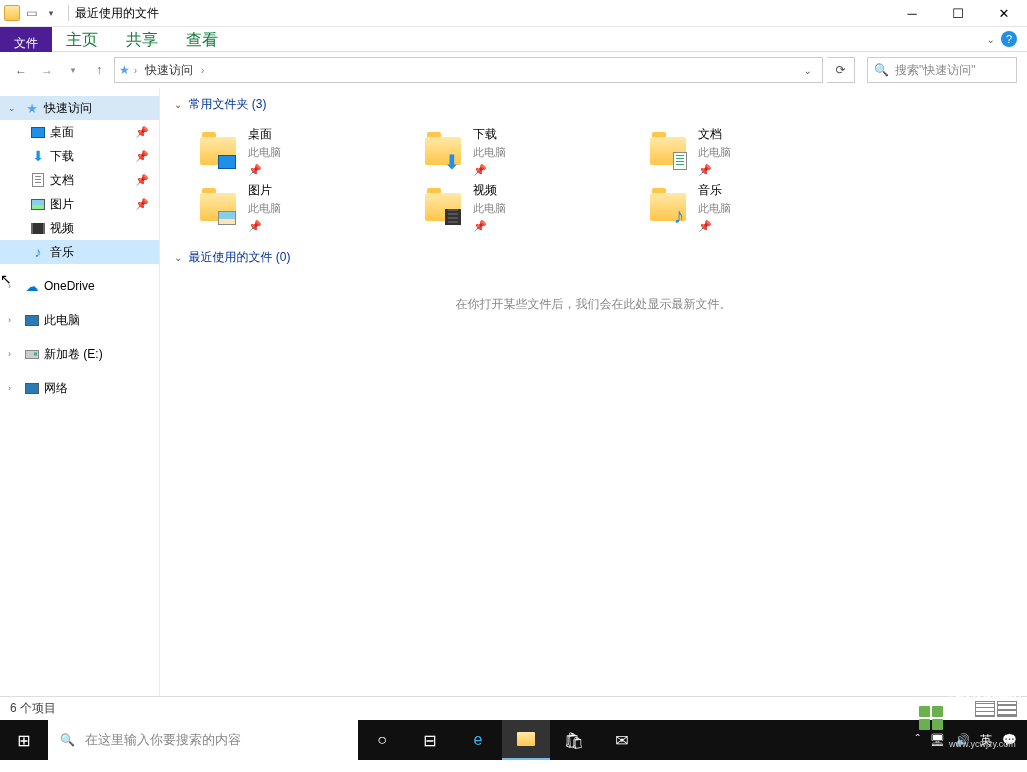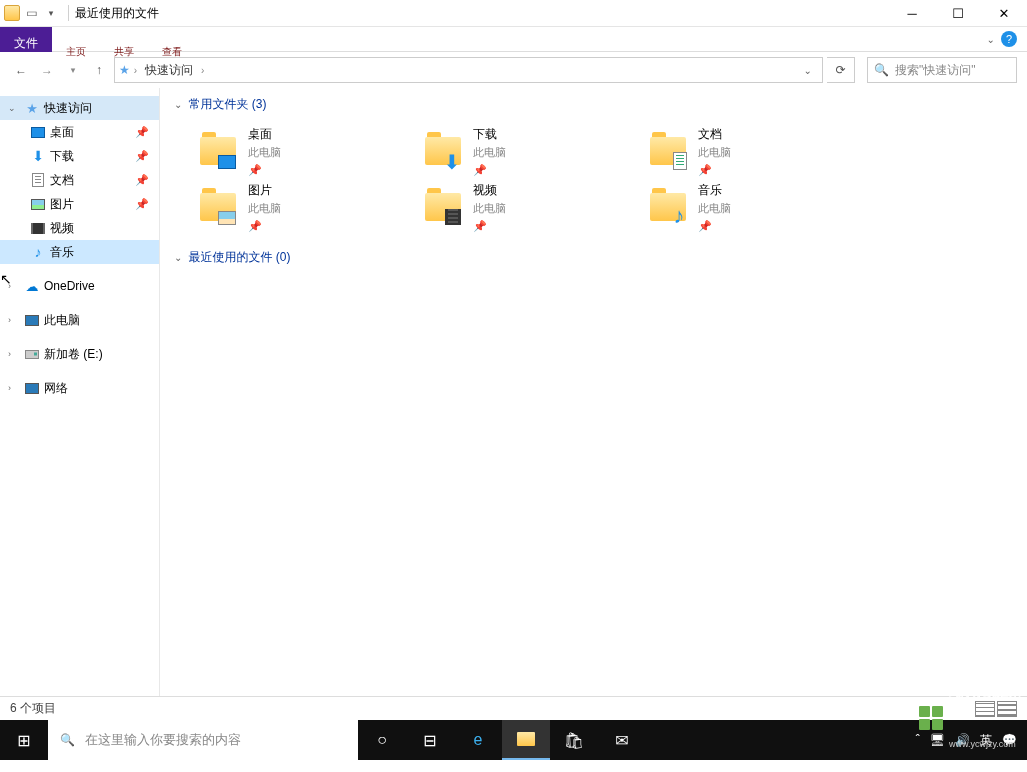--- a/index.html
+++ b/index.html
@@ -6,21 +6,21 @@
 body { width: 1027px; height: 772px; background: #fff; font-size: 12px; overflow: hidden; }
 .titlebar { height: 27px; display: flex; align-items: center; background: #fff; border-bottom: 1px solid #e5e5e5; }
 .titlebar .qat { display: flex; align-items: center; gap: 2px; padding: 0 4px; }
 .titlebar .qat .folder-ico { width: 16px; height: 16px; background: linear-gradient(#ffe9a6, #ffc64a); border: 1px solid #d9a43a; border-radius: 2px; }
 .titlebar .divider { width: 1px; height: 16px; background: #d0d0d0; margin: 0 6px; }
 .titlebar .title { font-size: 12px; color: #000; }
 .titlebar .win-controls { margin-left: auto; display: flex; }
 .titlebar .win-controls div { width: 46px; height: 27px; display: flex; align-items: center; justify-content: center; font-size: 13px; cursor: default; }
 .ribbon { display: flex; align-items: center; height: 25px; background: #fff; border-bottom: 1px solid #ddd; position: relative; }
 .ribbon .file-tab { background: #4c1d95; color: #fff; padding: 4px 14px; height: 25px; line-height: 25px; font-size: 12px; }
-.ribbon .tab { padding: 12px 14px; height: 25px; line-height: 25px; font-size: 10px; color: #7f1d1d; }
+.ribbon .tab { padding: 0 14px; height: 25px; line-height: 25px; font-size: 16px; color: #15803d; }
 .ribbon .end { margin-left: auto; display: flex; align-items: center; gap: 6px; padding-right: 10px; }
 .ribbon .chevron { color: #666; font-size: 10px; }
 .ribbon .help { width: 16px; height: 16px; border-radius: 50%; background: #1e90e8; color: #fff; display: flex; align-items: center; justify-content: center; font-size: 11px; }
 .navbar { height: 36px; display: flex; align-items: center; padding: 0 10px; gap: 4px; }
 .navbar .nav-btn { width: 22px; height: 22px; display: flex; align-items: center; justify-content: center; color: #888; }
 .navbar .nav-btn.enabled { color: #555; }
 .address { flex: 1; height: 26px; border: 1px solid #ccc; display: flex; align-items: center; padding: 0 4px; gap: 4px; }
 .address .star { color: #5aa3e8; }
 .address .crumb { font-size: 12px; color: #333; padding: 0 4px; }
 .address .sep { color: #888; font-size: 10px; }
@@ -282,20 +282,21 @@
       <span class="loc">此电脑</span>
       <span class="pin">📌</span>
     </div>
         </div>
       </div>
 
     <div class="section-header" style="margin-top:14px;">
       <span class="chev">⌄</span>
       <span>最近使用的文件 (0)</span>
     </div>
+    <div class="empty-msg">在你打开某些文件后，我们会在此处显示最新文件。</div>
   </div>
 </div>
 
 <div class="statusbar">
   <span>6 个项目</span>
   <div class="view-btns">
     <div style="background:repeating-linear-gradient(0deg,#888 0 1px,#fff 1px 4px);"></div>
     <div style="background:repeating-linear-gradient(0deg,#888 0 2px,#fff 2px 5px);"></div>
   </div>
 </div>

